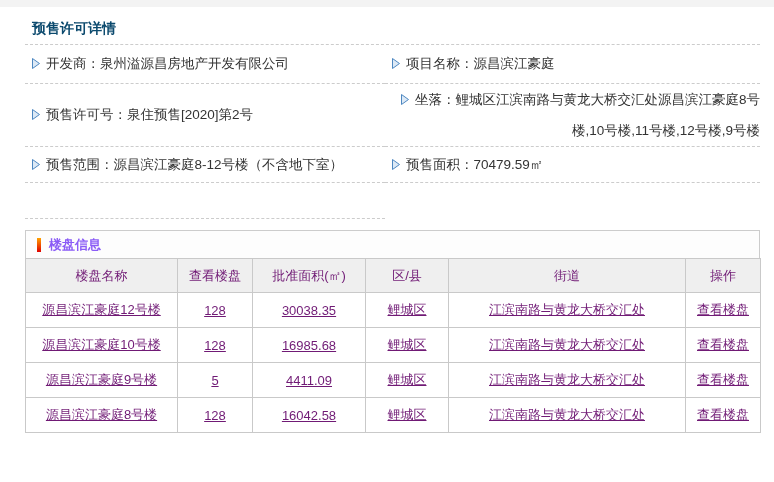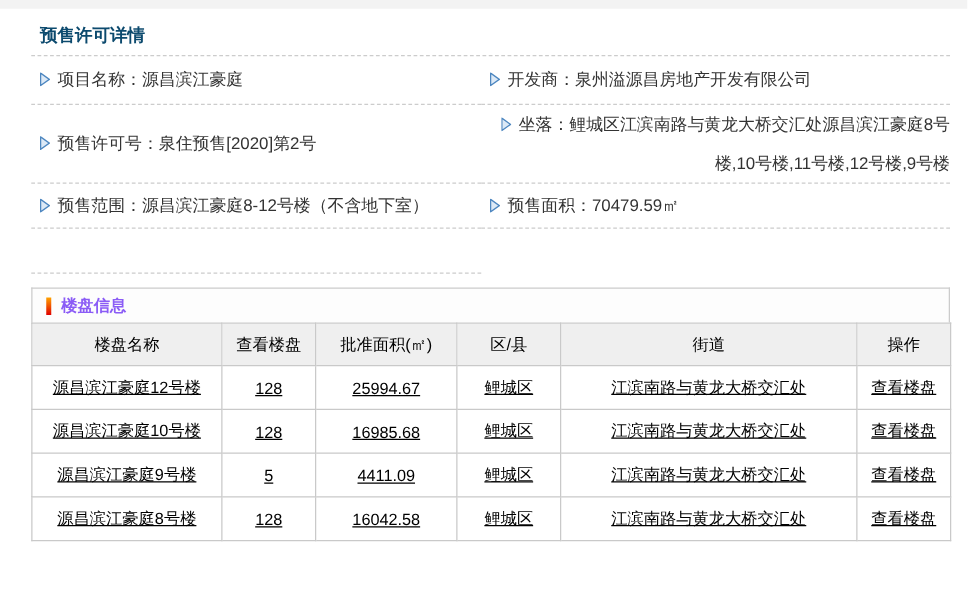--- a/index.html
+++ b/index.html
@@ -69,21 +69,21 @@
   table.buildings {
     width: 735px;
     border-collapse: collapse;
     table-layout: fixed;
     font-size: 13px;
   }
   table.buildings th, table.buildings td {
     border: 1px solid #c9c9c9;
     text-align: center;
     vertical-align: middle;
-    color: #000000;
+    color: #701a75;
     overflow: hidden;
     white-space: nowrap;
   }
   table.buildings th {
     background: #efefef;
     font-weight: normal;
     height: 34px;
   }
   table.buildings td { height: 35px; background: #ffffff; text-decoration: underline; }
   td.action { cursor: pointer; }
@@ -113,26 +113,26 @@
 
 <div class="content">
 
   <div class="page-title">预售许可详情</div>
 
   <div class="info-grid">
 
     <div class="info-cell r1">
       <svg class="arrow" width="8" height="11" viewBox="0 0 8 11">
           <polygon points="0.5,0.5 7.5,5.5 0.5,10.5" fill="#dce9f6" stroke="#4e87c0" stroke-width="1"></polygon>
+        </svg><span>开发商：</span><span>泉州溢源昌房地产开发有限公司</span>
+    </div>
+    <div class="info-cell r1">
+      <svg class="arrow" width="8" height="11" viewBox="0 0 8 11">
+          <polygon points="0.5,0.5 7.5,5.5 0.5,10.5" fill="#dce9f6" stroke="#4e87c0" stroke-width="1"></polygon>
         </svg><span>项目名称：</span><span>源昌滨江豪庭</span>
-    </div>
-    <div class="info-cell r1">
-      <svg class="arrow" width="8" height="11" viewBox="0 0 8 11">
-          <polygon points="0.5,0.5 7.5,5.5 0.5,10.5" fill="#dce9f6" stroke="#4e87c0" stroke-width="1"></polygon>
-        </svg><span>开发商：</span><span>泉州溢源昌房地产开发有限公司</span>
     </div>
 
     <div class="info-cell r2l">
       <svg class="arrow" width="8" height="11" viewBox="0 0 8 11">
           <polygon points="0.5,0.5 7.5,5.5 0.5,10.5" fill="#dce9f6" stroke="#4e87c0" stroke-width="1"></polygon>
         </svg><span>预售许可号：</span><span>泉住预售[2020]第2号</span>
     </div>
     <div class="info-cell r2r">
       <svg class="arrow" width="8" height="11" viewBox="0 0 8 11">
           <polygon points="0.5,0.5 7.5,5.5 0.5,10.5" fill="#dce9f6" stroke="#4e87c0" stroke-width="1"></polygon>
@@ -175,21 +175,21 @@
         <th>批准面积(㎡)</th>
         <th>区/县</th>
         <th>街道</th>
         <th>操作</th>
       </tr>
     </thead>
     <tbody>
       <tr>
         <td>源昌滨江豪庭12号楼</td>
         <td>128</td>
-        <td>25994.67</td>
+        <td>30038.35</td>
         <td>鲤城区</td>
         <td>江滨南路与黄龙大桥交汇处</td>
         <td class="action">查看楼盘</td>
       </tr>
       <tr>
         <td>源昌滨江豪庭10号楼</td>
         <td>128</td>
         <td>16985.68</td>
         <td>鲤城区</td>
         <td>江滨南路与黄龙大桥交汇处</td>

